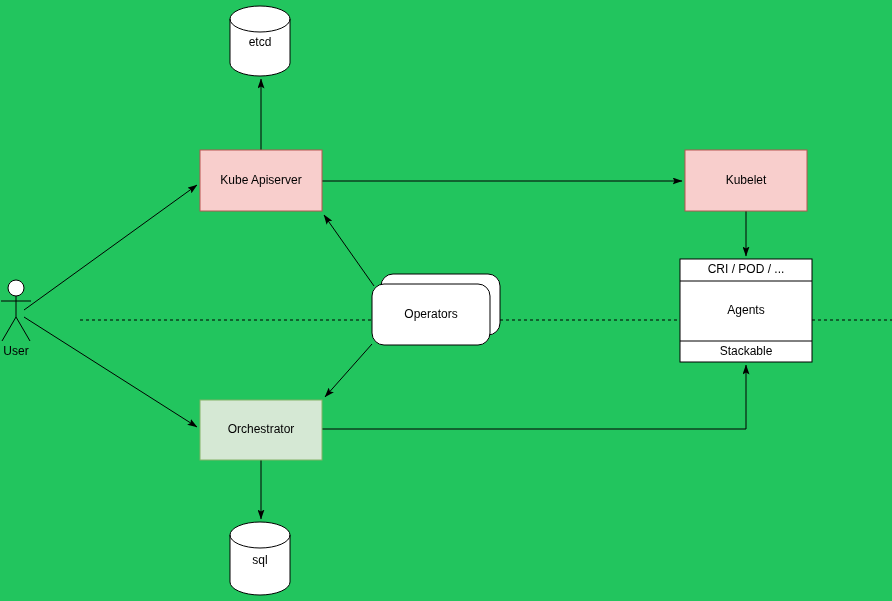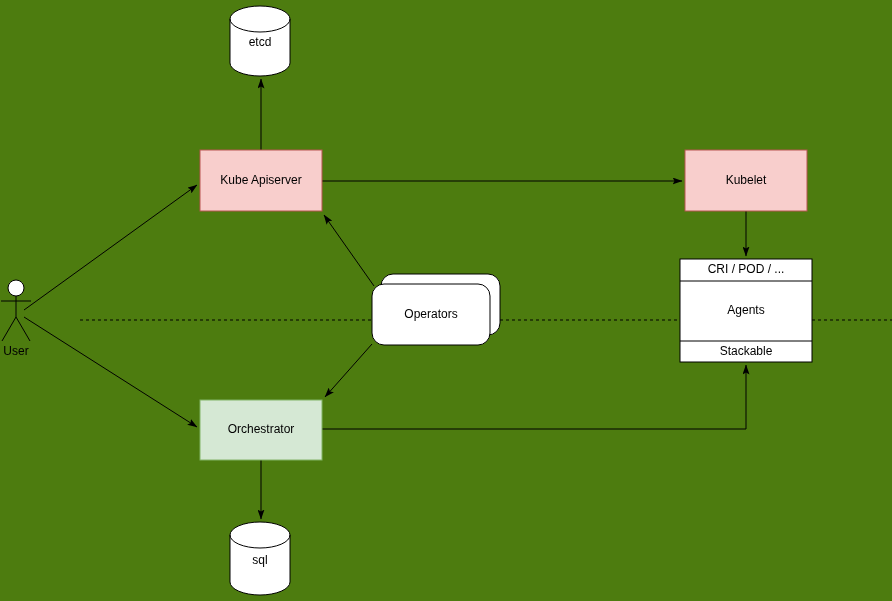--- a/index.html
+++ b/index.html
@@ -1,16 +1,16 @@
 <!DOCTYPE html>
 <html><head>
 <meta charset="utf-8">
 <style>
   html,body { margin:0; padding:0; background:#ffffff; }
-  .stage { position:relative; width:892px; height:601px; background:#4d7c0f; overflow:hidden; }
+  .stage { position:relative; width:892px; height:601px; background:#22c55e; overflow:hidden; }
   svg text {
     font-family:"Liberation Sans", sans-serif;
     font-size:12px;
     fill:#000000;
     text-anchor:middle;
     dominant-baseline:middle;
     stroke:none;
   }
   .edge { fill:none; stroke-width:1; }
   .shape { stroke-width:1; }

